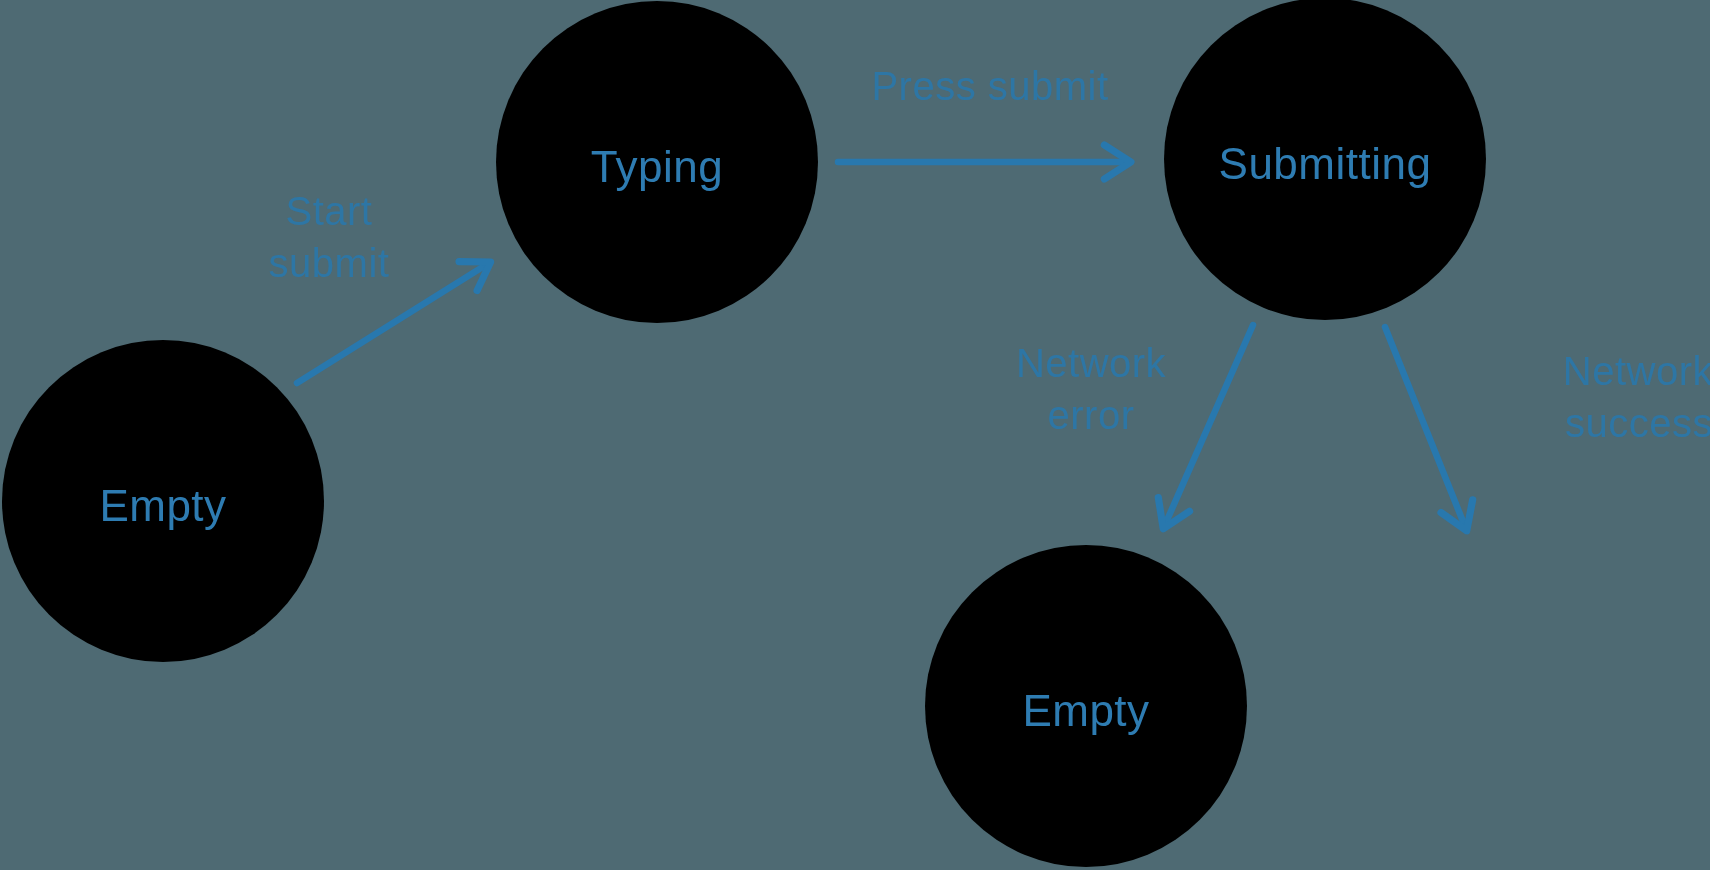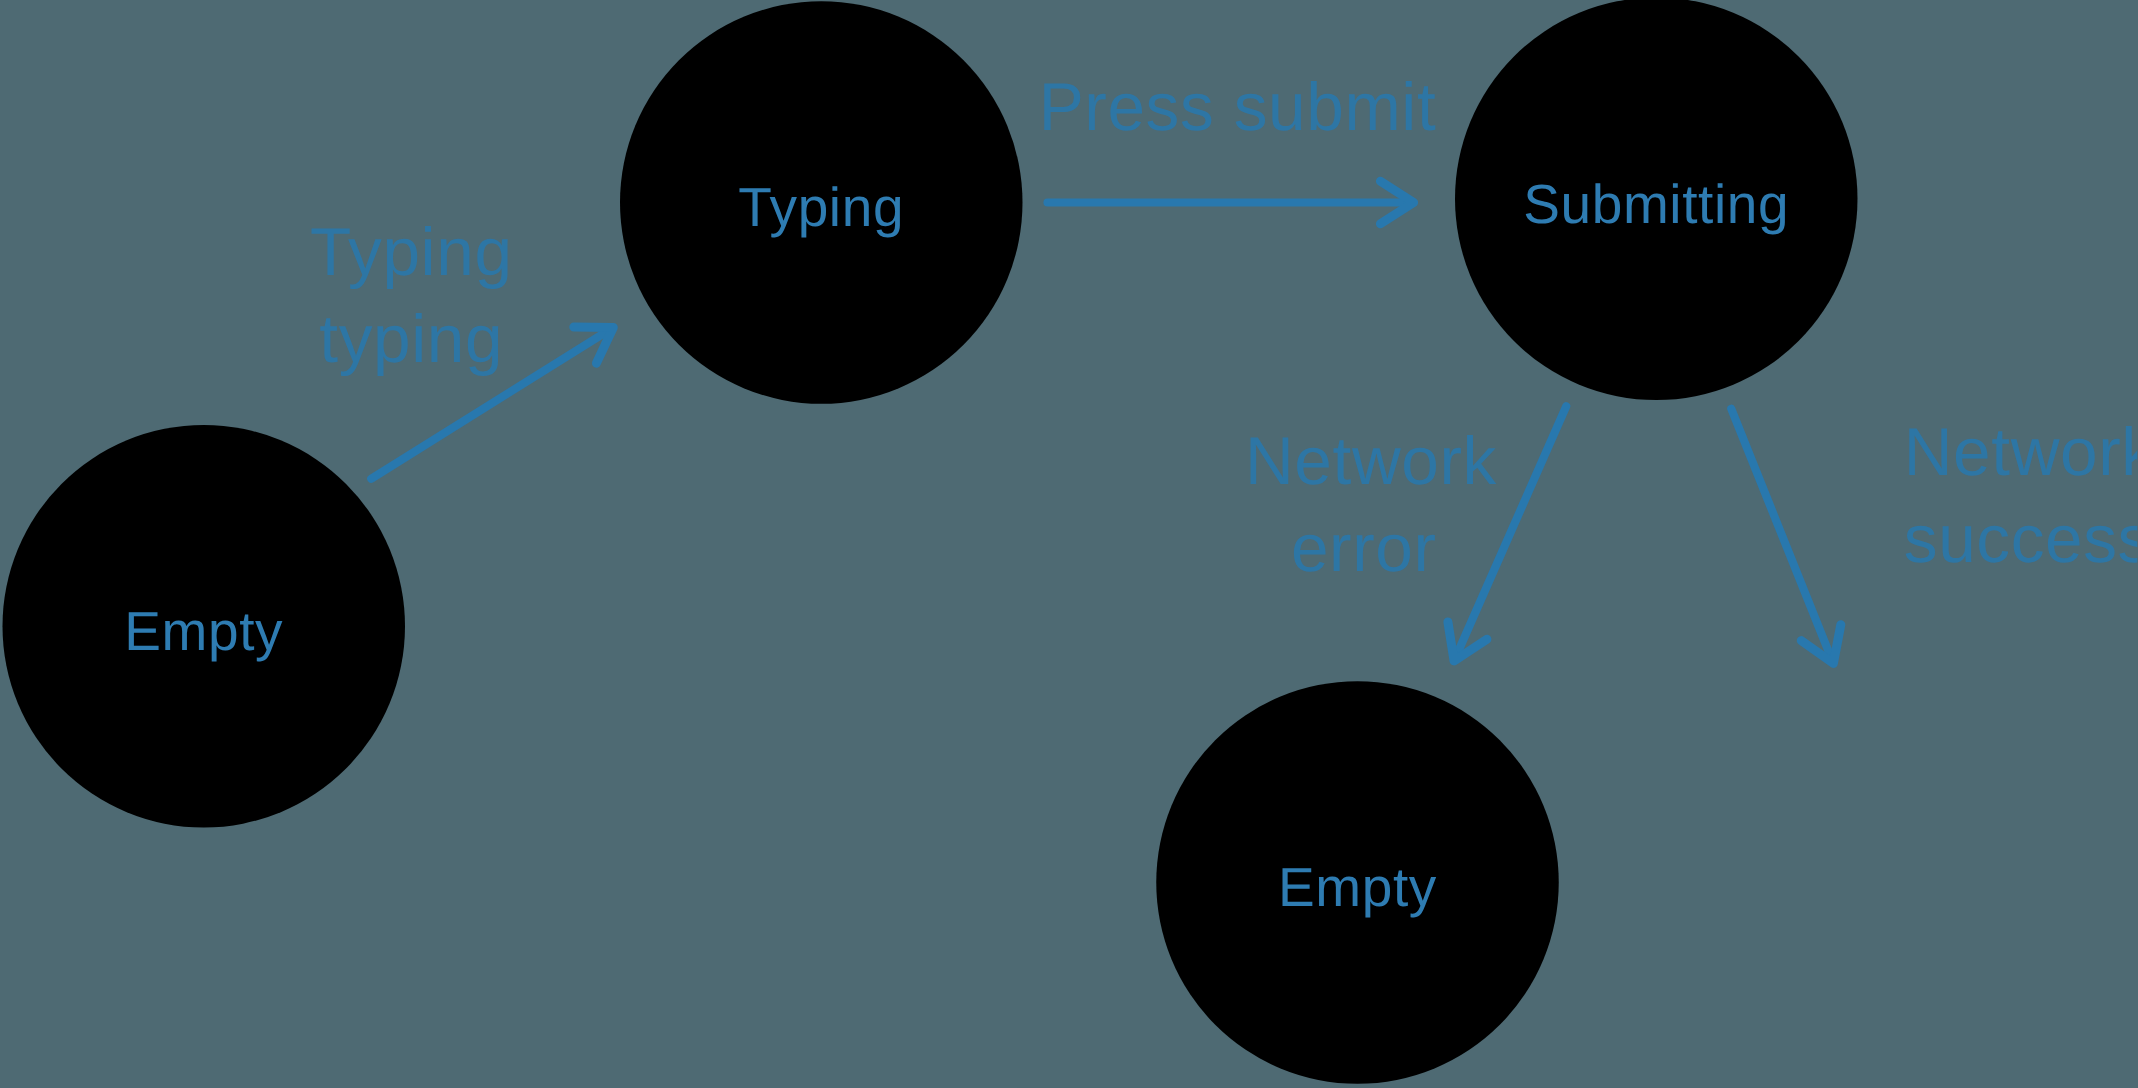--- a/index.html
+++ b/index.html
@@ -56,28 +56,28 @@
   .node-typing     { left: 657px;  top: 162px; }
   .node-submitting { left: 1325px; top: 159px; }
   .node-error      { left: 1086px; top: 706px; }
   .node-success    { left: 1548px; top: 710px; }
 
   
   .edge-label {
     position: absolute;
     transform: translate(-50%, -50%);
     color: rgba(40, 120, 174, 0.85);
-    font-size: 54px;
+    font-size: 40px;
     letter-spacing: 0.5px;
     line-height: 1.3;
     text-align: center;
   }
   .label-start-typing    { left: 329px;  top: 237px; width: 180px; }
   .label-press-submit    { left: 990px;  top: 86px;  width: 340px; white-space: nowrap; }
-  .label-network-error   { left: 1091px; top: 404px; width: 190px; }
+  .label-network-error   { left: 1091px; top: 389px; width: 190px; }
   .label-network-success { left: 1618px; top: 397px; width: 190px; text-align: right; }
 </style>
 </head>
 <body>
 
 <div class="stage">
 
   <svg class="edges" viewBox="0 0 1710 870" xmlns="http://www.w3.org/2000/svg" aria-hidden="true">
     <defs>
       <marker id="arrowhead" viewBox="0 0 12 12" refX="9.5" refY="6" markerWidth="7" markerHeight="7" orient="auto" markerUnits="strokeWidth">
@@ -100,21 +100,21 @@
 
   <div class="node node-submitting">
     <span class="node-label">Submitting</span>
   </div>
 
   <div class="node node-error">
     <span class="node-label">Empty</span>
   </div>
 
 
-  <div class="edge-label label-start-typing">Typing typing</div>
+  <div class="edge-label label-start-typing">Start submit</div>
 
   <div class="edge-label label-press-submit">Press submit</div>
 
   <div class="edge-label label-network-error">Network error</div>
 
   <div class="edge-label label-network-success">Network success</div>
 
 </div>
 
 </body></html>

